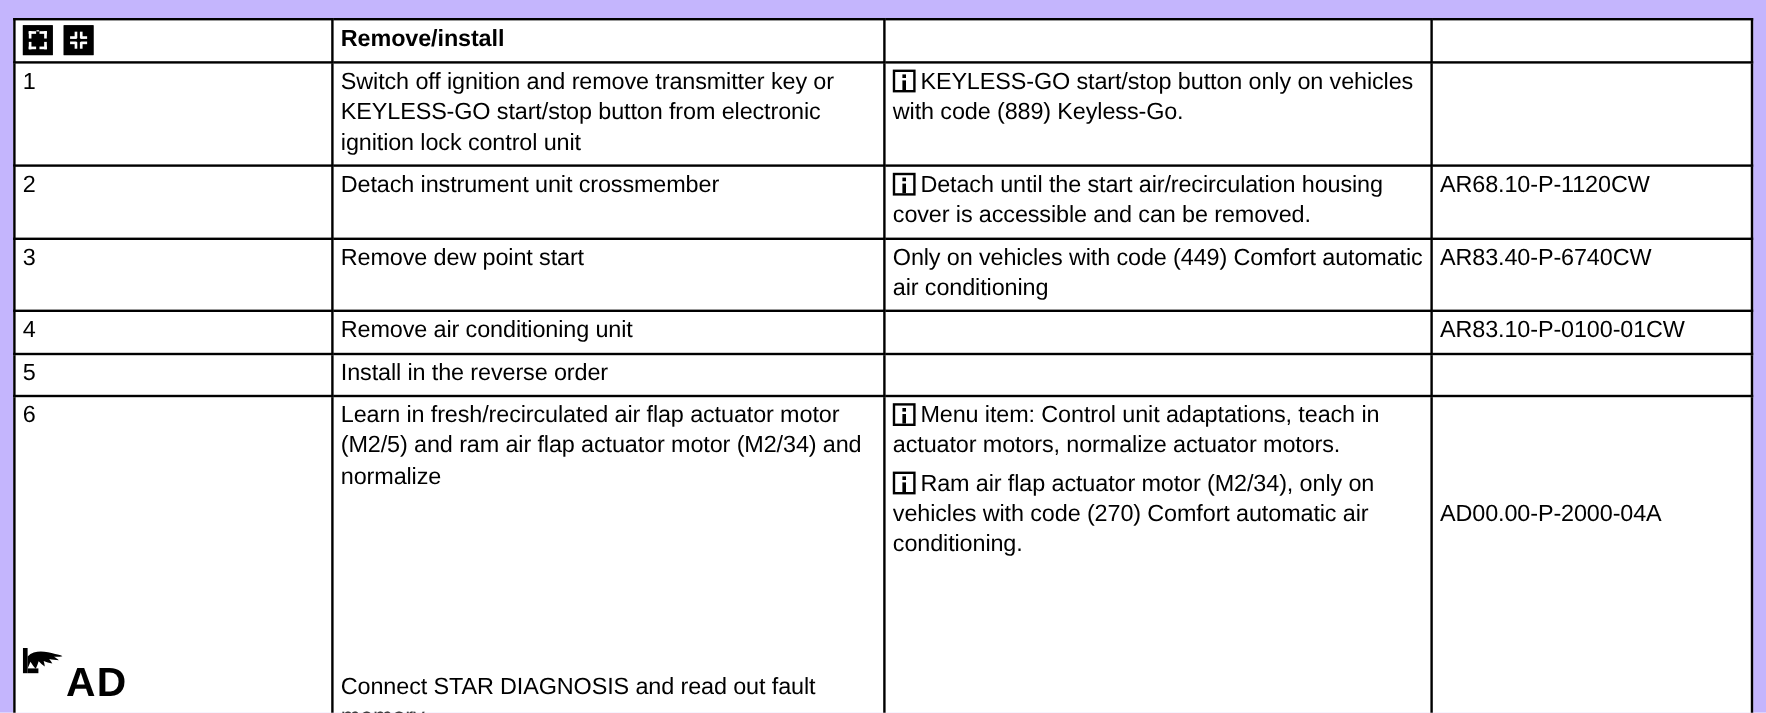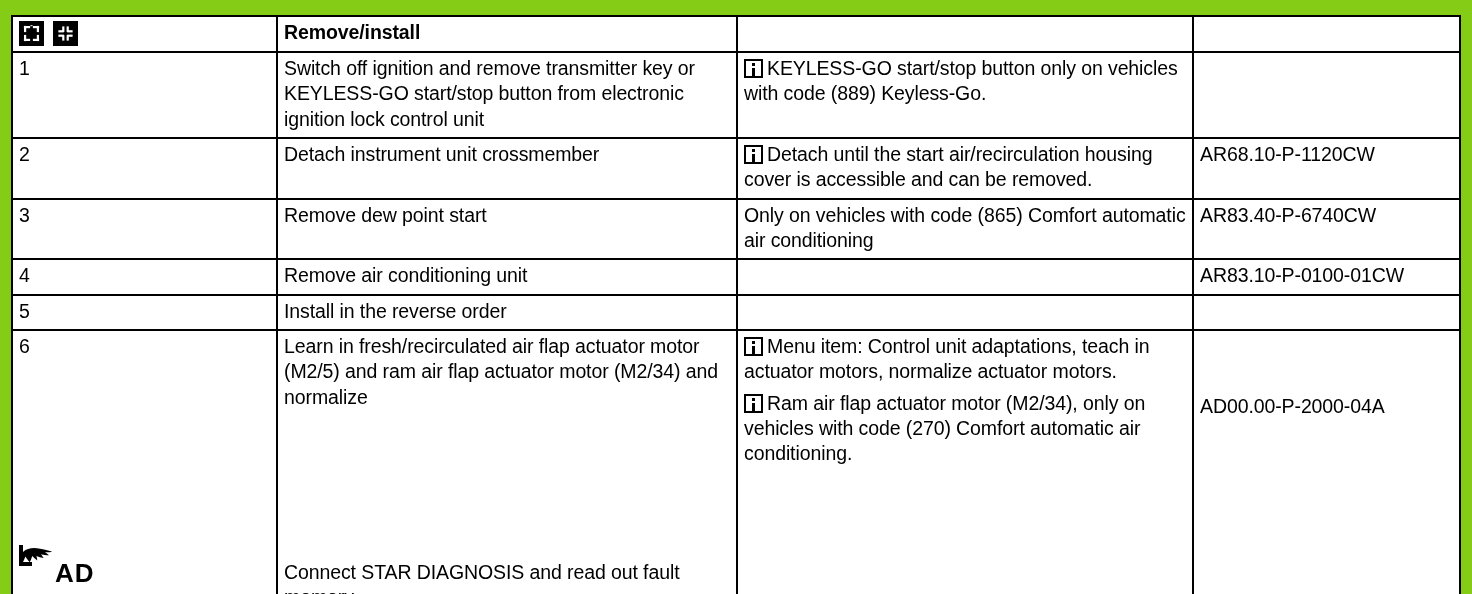--- a/index.html
+++ b/index.html
@@ -12,21 +12,21 @@
     height: 594px;
     font-family: "Liberation Sans", sans-serif;
     color: #000000;
     overflow: hidden;
   }
 
   .sheet {
     position: relative;
     width: 1472px;
     height: 594px;
-    background: #84cc16;
+    background: #c4b5fd;
   }
 
   table.proc {
     position: absolute;
     left: 11px;
     top: 15px;
     width: 1448px;
     border-collapse: collapse;
     table-layout: fixed;
     background: #ffffff;
@@ -112,33 +112,33 @@
     position: absolute;
     left: 6px;
     bottom: 30px;
     display: flex;
     align-items: center;
     gap: 2px;
   }
   .hand-icon { display: block; flex: 0 0 auto; }
   .ad-text {
     font-weight: bold;
-    font-size: 26px;
+    font-size: 34px;
     letter-spacing: 1px;
     line-height: 1;
     margin-top: 28px;
   }
 
   .desc-lower {
     display: block;
     margin-top: 150px;
   }
   .ref-lower {
     display: block;
-    margin-top: 60px;
+    margin-top: 82px;
   }
 </style>
 </head>
 <body>
 
 <div class="sheet">
 
   <table class="proc">
     <colgroup>
       <col class="c-step">
@@ -223,21 +223,21 @@
         </td>
         <td>AR68.10-P-1120CW</td>
       </tr>
 
       <tr>
         <td>
           <span class="step-num">3</span>
         </td>
         <td>Remove dew point start</td>
         <td>
-          <p class="note-p">Only on vehicles with code (865) Comfort automatic air conditioning</p>
+          <p class="note-p">Only on vehicles with code (449) Comfort automatic air conditioning</p>
         </td>
         <td>AR83.40-P-6740CW</td>
       </tr>
 
       <tr>
         <td>
           <span class="step-num">4</span>
         </td>
         <td>Remove air conditioning unit</td>
         <td></td>

